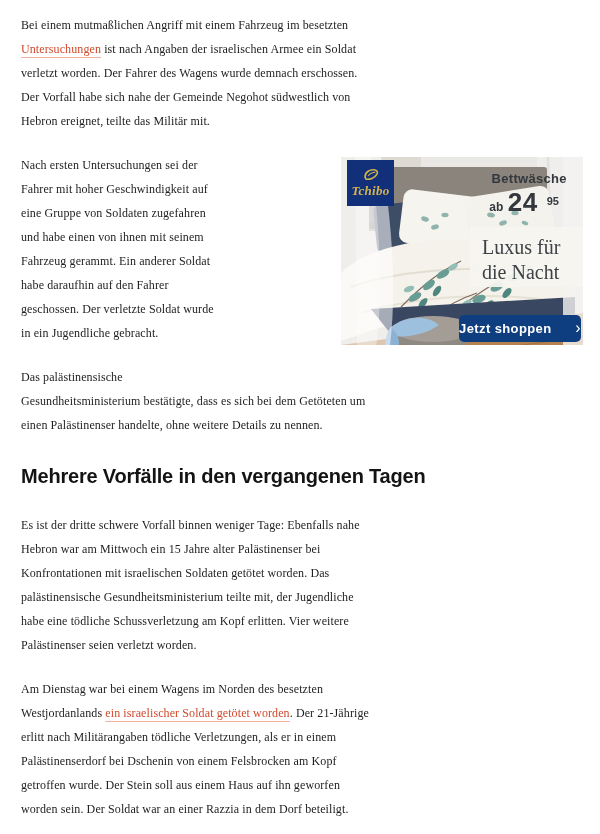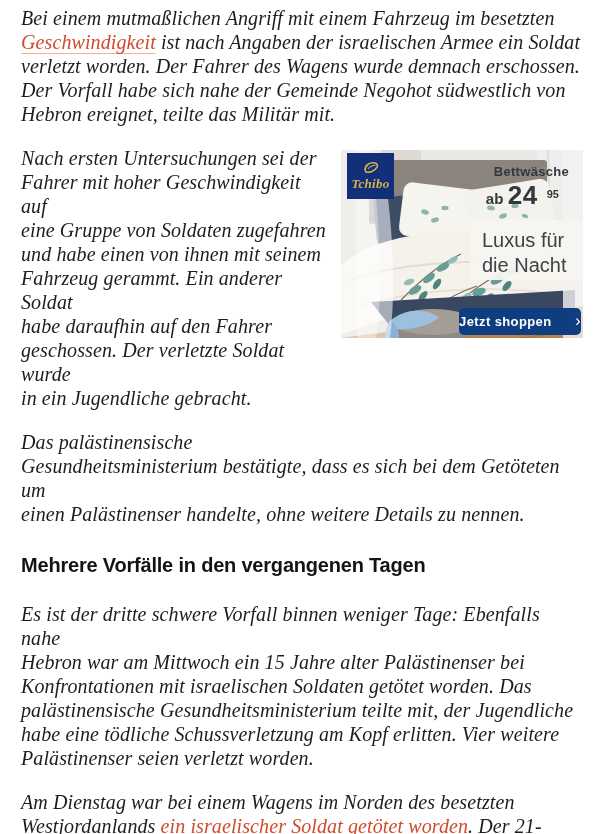--- a/index.html
+++ b/index.html
@@ -12,26 +12,25 @@
   }
   .article {
     box-sizing: border-box;
     width: 600px;
     padding: 6px 17px 0 21px;
     font-family: "Liberation Serif", serif;
     color: #1d1d1d;
     hyphens: none;
   }
   p.body-p {
-    font-size: 20px;
+    font-size: 12px;
     line-height: 24px;
-    margin: 0 0 20px 0;
+    margin: 7px 0 20px 0;
     white-space: pre-line;
     letter-spacing: 0.1px;
-    font-style: italic;
   }
   a.article-link {
     color: #d14a2c;
     text-decoration: underline;
     text-decoration-color: #eeb29d;
     text-decoration-thickness: 1px;
     text-underline-offset: 4px;
     cursor: pointer;
   }
   h2.crosshead {
@@ -70,45 +69,45 @@
     font-family: "Liberation Serif", serif;
     font-style: italic;
     font-weight: bold;
     font-size: 13px;
     color: #d2b34c;
     letter-spacing: 0.3px;
   }
   .ad-price {
     position: absolute;
     right: 14px; top: 14px;
-    text-align: right;
+    text-align: center;
     font-family: "Liberation Sans", sans-serif;
     color: #32383d;
   }
   .ad-price .product {
     font-size: 13px;
     font-weight: bold;
     letter-spacing: 0.3px;
   }
   .ad-price .price-line {
     margin-top: 1px;
     padding-right: 10px;
     font-weight: bold;
   }
-  .ad-price .ab { font-size: 15px; }
+  .ad-price .ab { font-size: 12px; }
   .ad-price .big { font-size: 26px; letter-spacing: 0.5px; }
   .ad-price sup { font-size: 11px; vertical-align: super; margin-left: 9px; }
   .ad-tagline {
     position: absolute;
     right: 0; top: 70px;
     width: 113px; height: 60px;
     box-sizing: border-box;
     padding: 8px 0 0 12px;
     background: rgba(246, 244, 240, 0.95);
-    font-family: Liberation Sans, sans-serif;
+    font-family: Liberation Serif, serif;
     font-size: 20px;
     line-height: 25px;
     color: #3e4247;
   }
   .ad-cta {
     position: absolute;
     left: 118px; top: 158px;
     width: 122px; height: 27px;
     background: #0f3e80;
     border-radius: 5px;
@@ -124,21 +123,21 @@
     cursor: pointer;
   }
   .ad-cta .chev { font-size: 16px; font-weight: normal; margin-top: -2px; }
 </style>
 </head>
 <body>
 
 <div class="article">
 
   <p class="body-p"><span>Bei einem mutmaßlichen Angriff mit einem Fahrzeug im besetzten
-</span><a class="article-link">Geschwindigkeit</a><span> ist nach Angaben der israelischen Armee ein Soldat
+</span><a class="article-link">Untersuchungen</a><span> ist nach Angaben der israelischen Armee ein Soldat
 verletzt worden. Der Fahrer des Wagens wurde demnach erschossen.
 Der Vorfall habe sich nahe der Gemeinde Negohot südwestlich von
 Hebron ereignet, teilte das Militär mit.</span></p>
 
   <div class="ad-banner">
     <svg class="scene" width="242" height="196" viewBox="0 0 242 196">
       <rect width="242" height="196" fill="#ddd9d3"></rect>
       <rect x="80" y="0" width="130" height="48" fill="#eae8e4"></rect>
       <rect x="196" y="0" width="46" height="196" fill="#efeeec"></rect>
       <line x1="207" y1="0" x2="210" y2="196" stroke="#e2e1de" stroke-width="3"></line>

